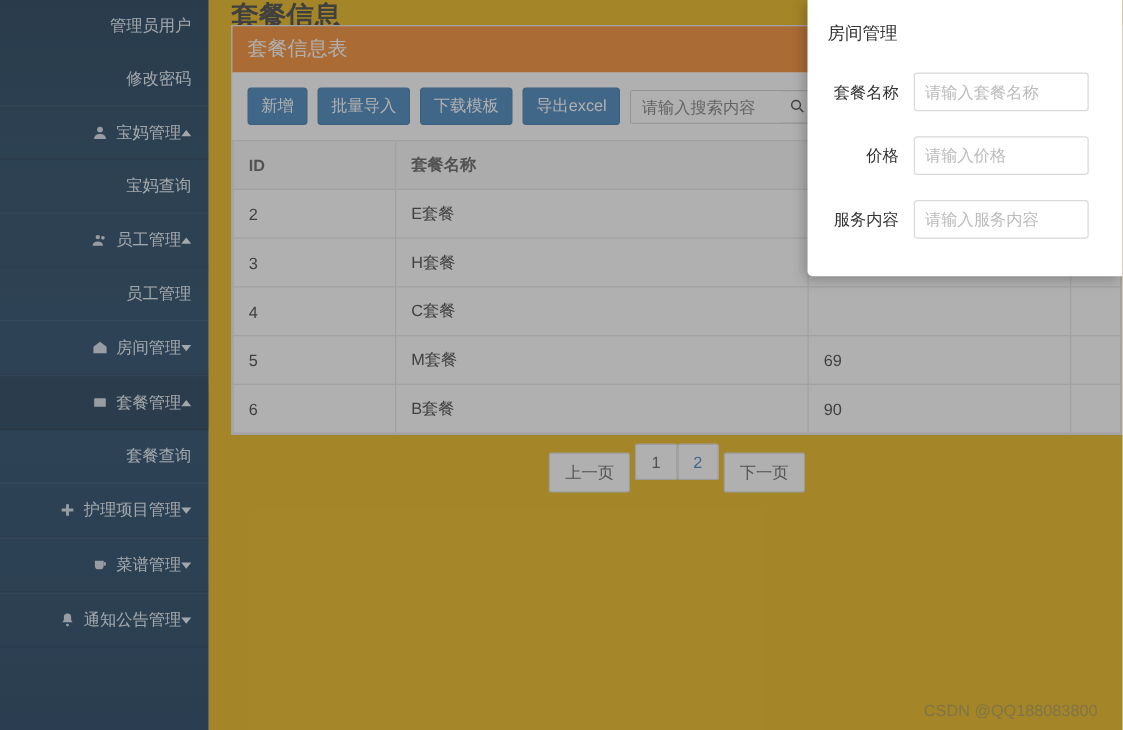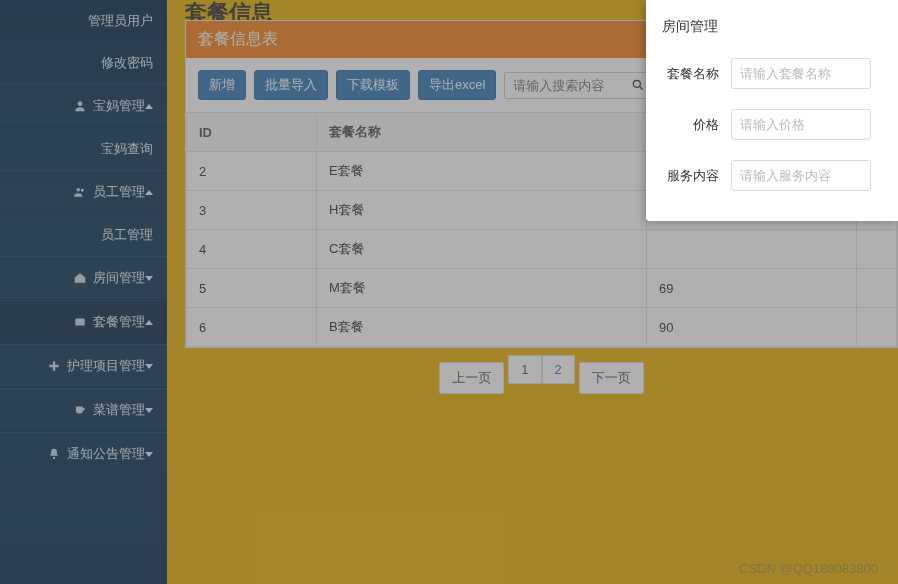--- a/index.html
+++ b/index.html
@@ -103,20 +103,23 @@
       <span class="side-label">
           <span class="side-ic">
             <svg viewBox="0 0 24 24" width="14" height="14" fill="#e6eef6">
               <rect x="4" y="6" width="16" height="12" rx="1"></rect>
             </svg>
           </span>
           <span>套餐管理</span>
         </span>
       <span class="tri-up"></span>
     </div>
+    <div class="side-item side-sub">
+        <span>套餐查询</span>
+      </div>
 
     <div class="side-item side-header">
       <span class="side-label">
           <span class="side-ic">
             <svg viewBox="0 0 24 24" width="14" height="14" fill="#e6eef6">
               <path d="M10 4h4v6h6v4h-6v6h-4v-6H4v-4h6z"></path>
             </svg>
           </span>
           <span>护理项目管理</span>
         </span>

